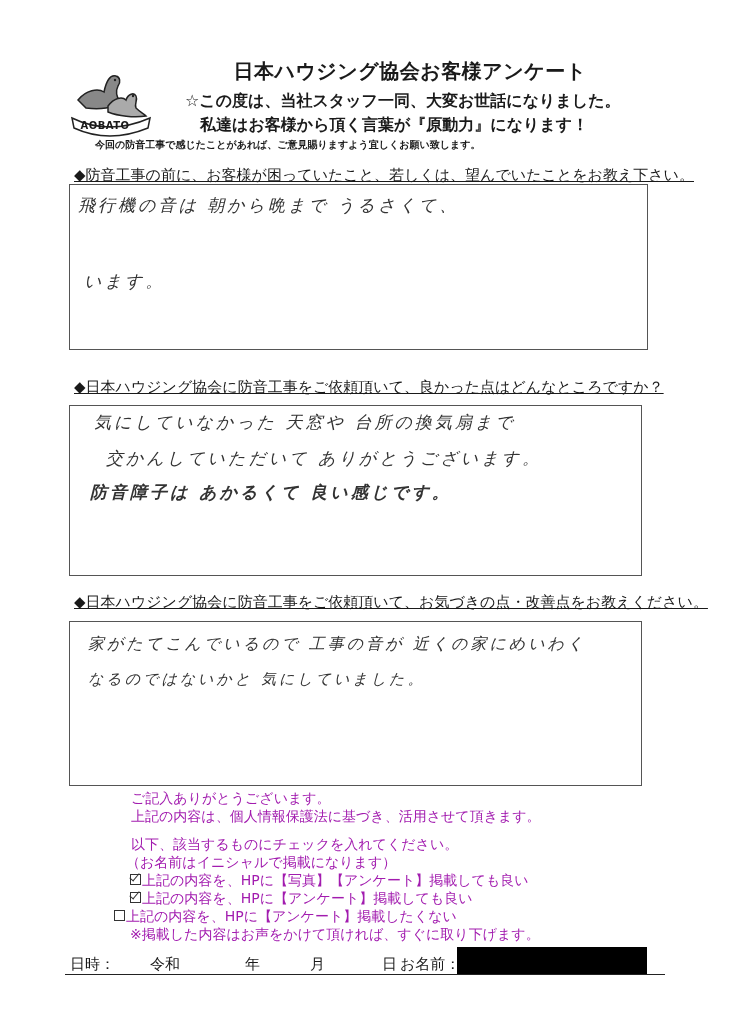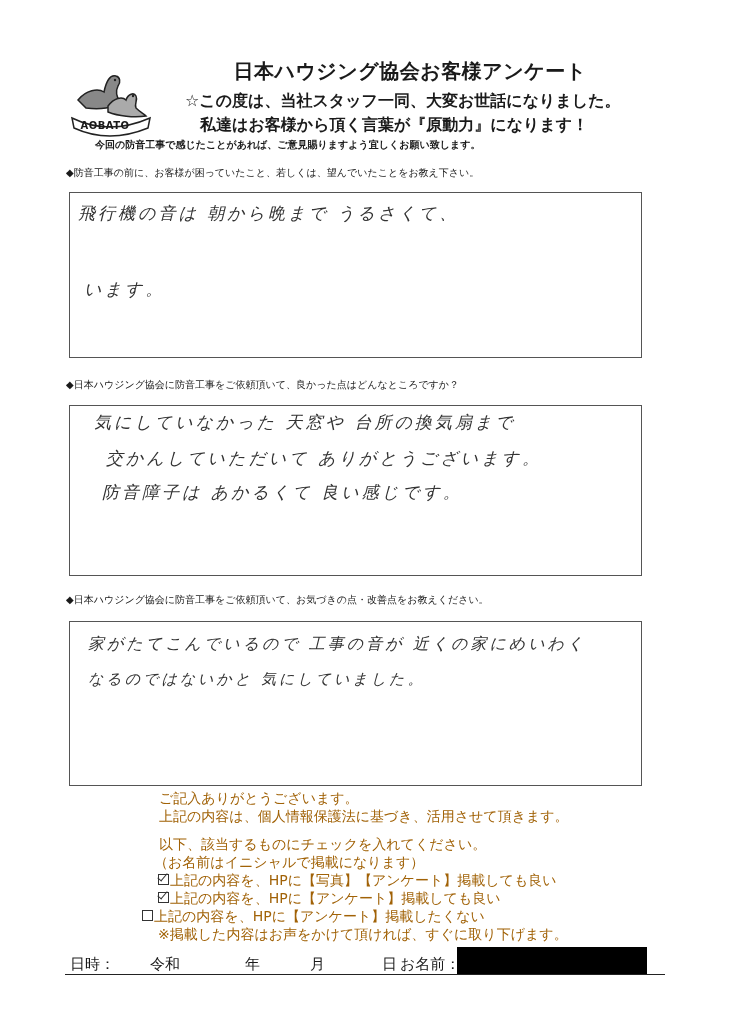--- a/index.html
+++ b/index.html
@@ -6,27 +6,27 @@
   body {
     width: 730px; height: 1032px; background: #ffffff; position: relative; overflow: hidden;
     font-family: "DejaVu Sans", "Liberation Sans", sans-serif; color: #1a1a1a;
   }
   .abs { position: absolute; }
   .logo { left: 64px; top: 62px; width: 90px; height: 80px; }
   .title { left: 200px; top: 58px; width: 420px; text-align: center; font-size: 20px; font-weight: bold; letter-spacing: 0.5px; }
   .lead1 { left: 185px; top: 91px; font-size: 16px; font-weight: bold; white-space: nowrap; }
   .lead2 { left: 200px; top: 115px; font-size: 16px; font-weight: bold; white-space: nowrap; }
   .lead3 { left: 95px; top: 138px; font-size: 10px; font-weight: bold; white-space: nowrap; }
-  .qlabel { font-size: 10px; white-space: nowrap; left: 66px; }
+  .qlabel { font-size: 15px; white-space: nowrap; left: 74px; text-decoration: underline; }
   .box { border: 1px solid #555; left: 69px; width: 571px; background: #fff; }
   .hand {
     position: absolute; font-family: "DejaVu Serif", serif; font-style: italic; font-size: 17px;
     color: #333; letter-spacing: 3px; white-space: nowrap; line-height: 1;
   }
-  .note { left: 131px; font-size: 14px; white-space: nowrap; color: #a16207; margin-left: 28px; }
+  .note { left: 131px; font-size: 14px; white-space: nowrap; color: #a21caf; }
   .cb { display: inline-block; width: 9px; height: 9px; border: 1px solid #333; position: relative; margin-right: 1px; vertical-align: 0px; }
   .cb.checked::after {
     content: ""; position: absolute; left: 1px; top: -4px; width: 4px; height: 9px;
     border-right: 1.5px solid #333; border-bottom: 1.5px solid #333; transform: rotate(40deg);
   }
   .footer { left: 65px; top: 955px; width: 600px; font-size: 15px; }
   .footer span { position: absolute; top: 0; white-space: nowrap; }
   .footline { left: 65px; top: 974px; width: 600px; height: 0; border-top: 1.5px solid #222; }
   .redact { left: 457px; top: 947px; width: 190px; height: 28px; background: #000; }
 </style>
@@ -43,30 +43,30 @@
   </svg>
   <div class="abs" style="left:8px;top:58px;width:66px;text-align:center;font-size:10px;font-weight:bold;letter-spacing:0.5px;">AOBATO</div>
 </div>
 
 <div class="abs title">日本ハウジング協会お客様アンケート</div>
 <div class="abs lead1">☆この度は、当社スタッフ一同、大変お世話になりました。</div>
 <div class="abs lead2">私達はお客様から頂く言葉が『原動力』になります！</div>
 <div class="abs lead3">今回の防音工事で感じたことがあれば、ご意見賜りますよう宜しくお願い致します。</div>
 
 <div class="abs qlabel" style="top:166px;">◆防音工事の前に、お客様が困っていたこと、若しくは、望んでいたことをお教え下さい。</div>
-<div class="abs box" style="top:192px;height:164px;">
+<div class="abs box" style="top:184px;height:164px;padding-left:6px;">
   <div class="hand" style="left:8px;top:12px;">飛行機の音は 朝から晩まで うるさくて、</div>
   <div class="hand" style="left:14px;top:88px;">います。</div>
 </div>
 
 <div class="abs qlabel" style="top:378px;">◆日本ハウジング協会に防音工事をご依頼頂いて、良かった点はどんなところですか？</div>
 <div class="abs box" style="top:405px;height:169px;">
   <div class="hand" style="left:24px;top:8px;">気にしていなかった 天窓や 台所の換気扇まで</div>
   <div class="hand" style="left:36px;top:44px;">交かんしていただいて ありがとうございます。</div>
-  <div class="hand" style="left:32px;top:78px;">防音障子は あかるくて 良い感じです。</div>
+  <div class="hand" style="left:20px;top:78px;font-weight:bold;">防音障子は あかるくて 良い感じです。</div>
 </div>
 
 <div class="abs qlabel" style="top:593px;">◆日本ハウジング協会に防音工事をご依頼頂いて、お気づきの点・改善点をお教えください。</div>
 <div class="abs box" style="top:621px;height:163px;">
   <div class="hand" style="left:18px;top:14px;font-size:16px;">家がたてこんでいるので 工事の音が 近くの家にめいわく</div>
   <div class="hand" style="left:18px;top:50px;font-size:15px;">なるのではないかと 気にしていました。</div>
 </div>
 
 <div class="abs note" style="top:790px;">ご記入ありがとうございます。</div>
 <div class="abs note" style="top:808px;">上記の内容は、個人情報保護法に基づき、活用させて頂きます。</div>

